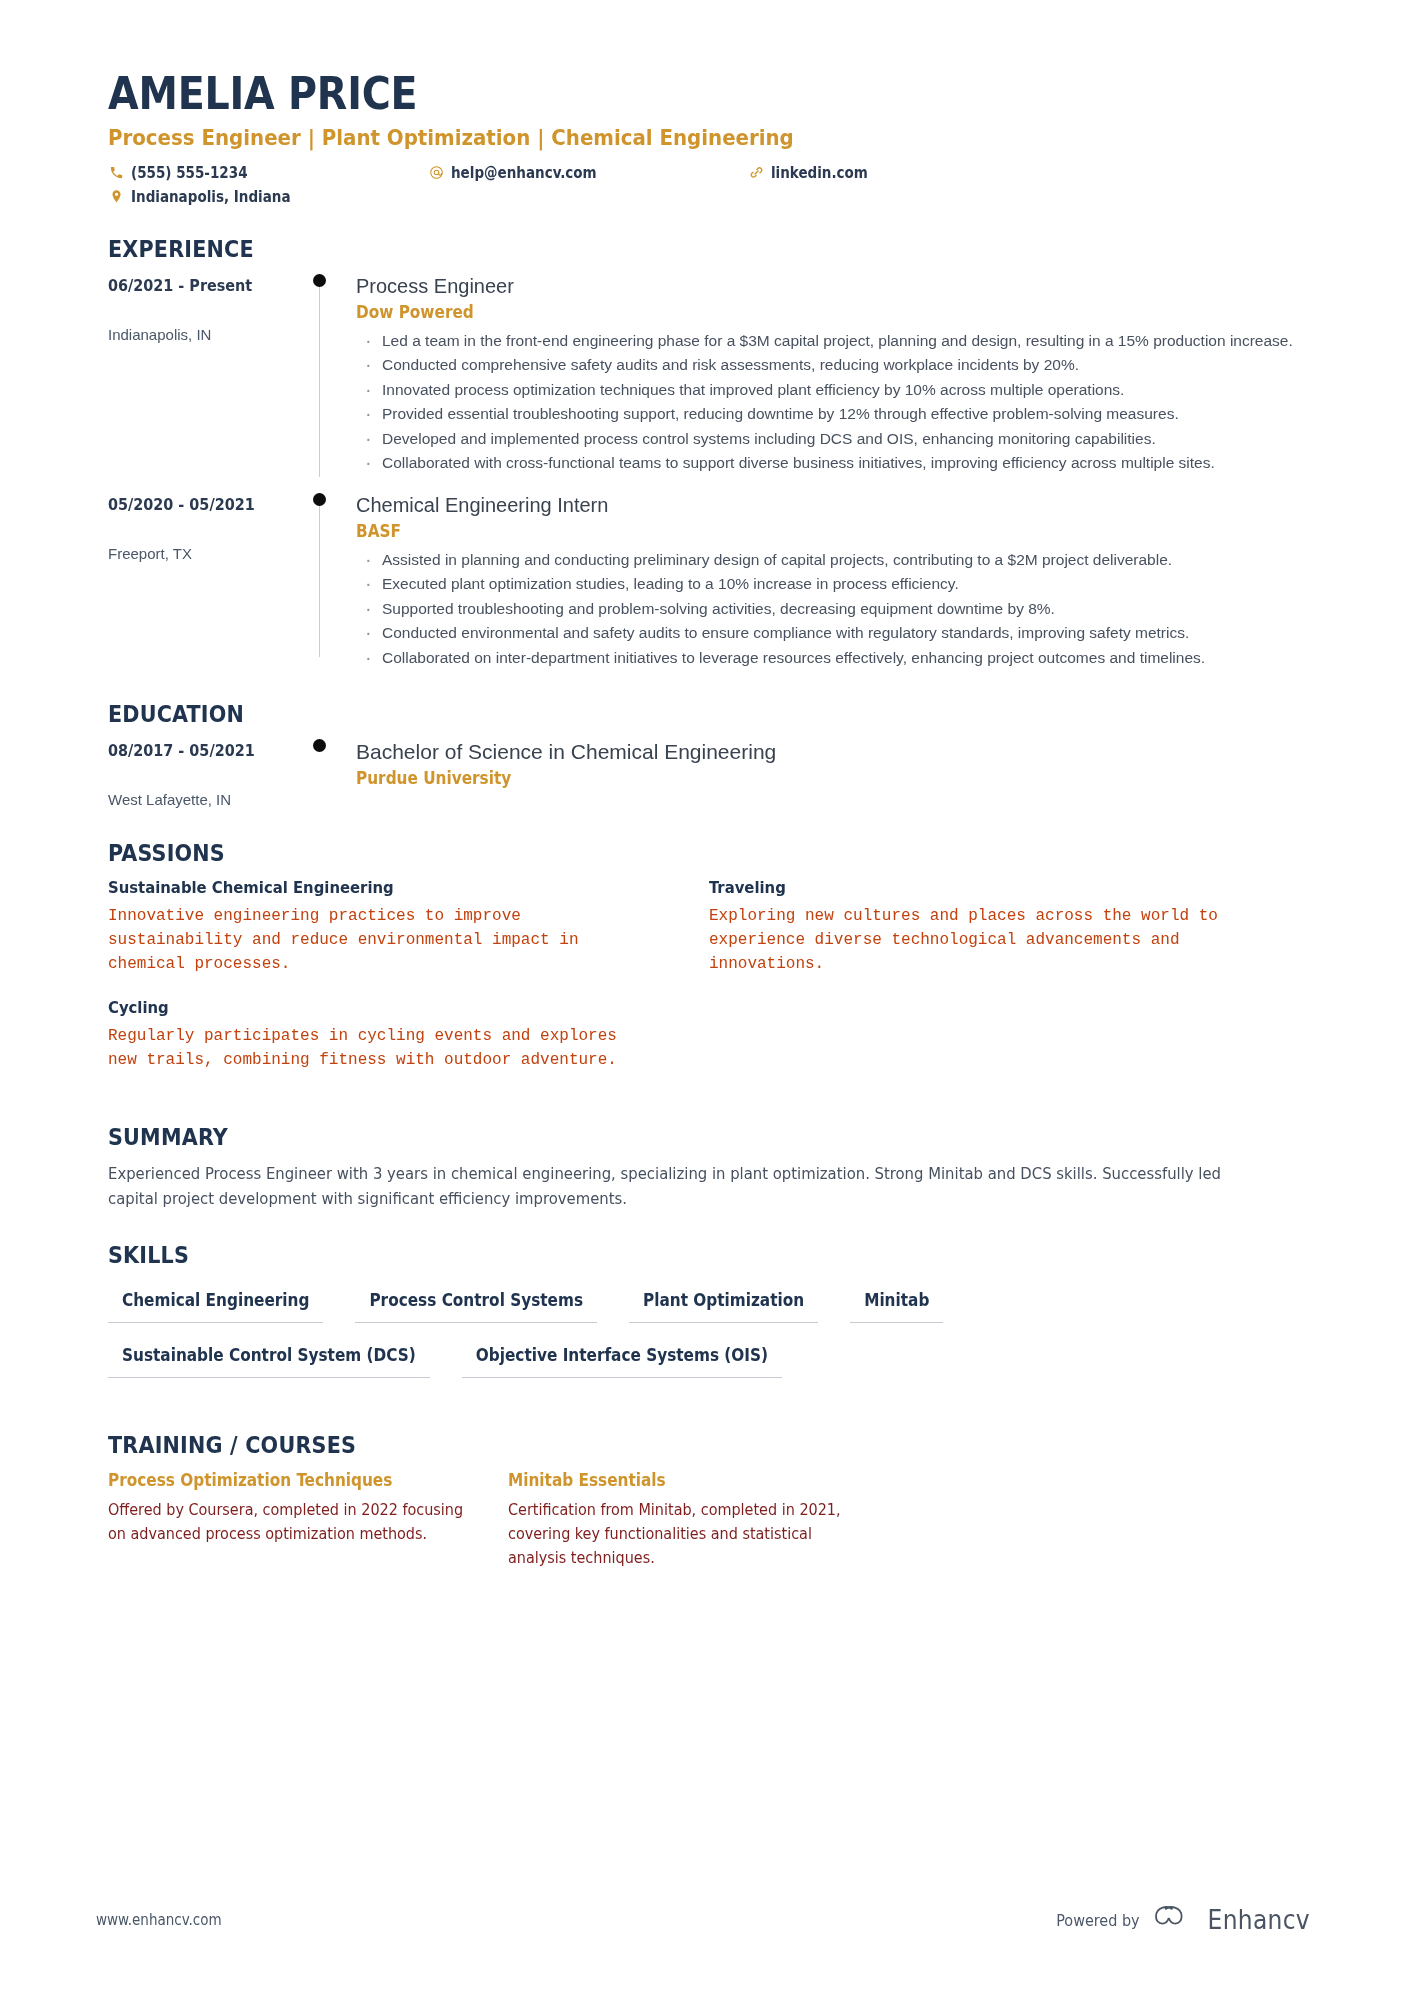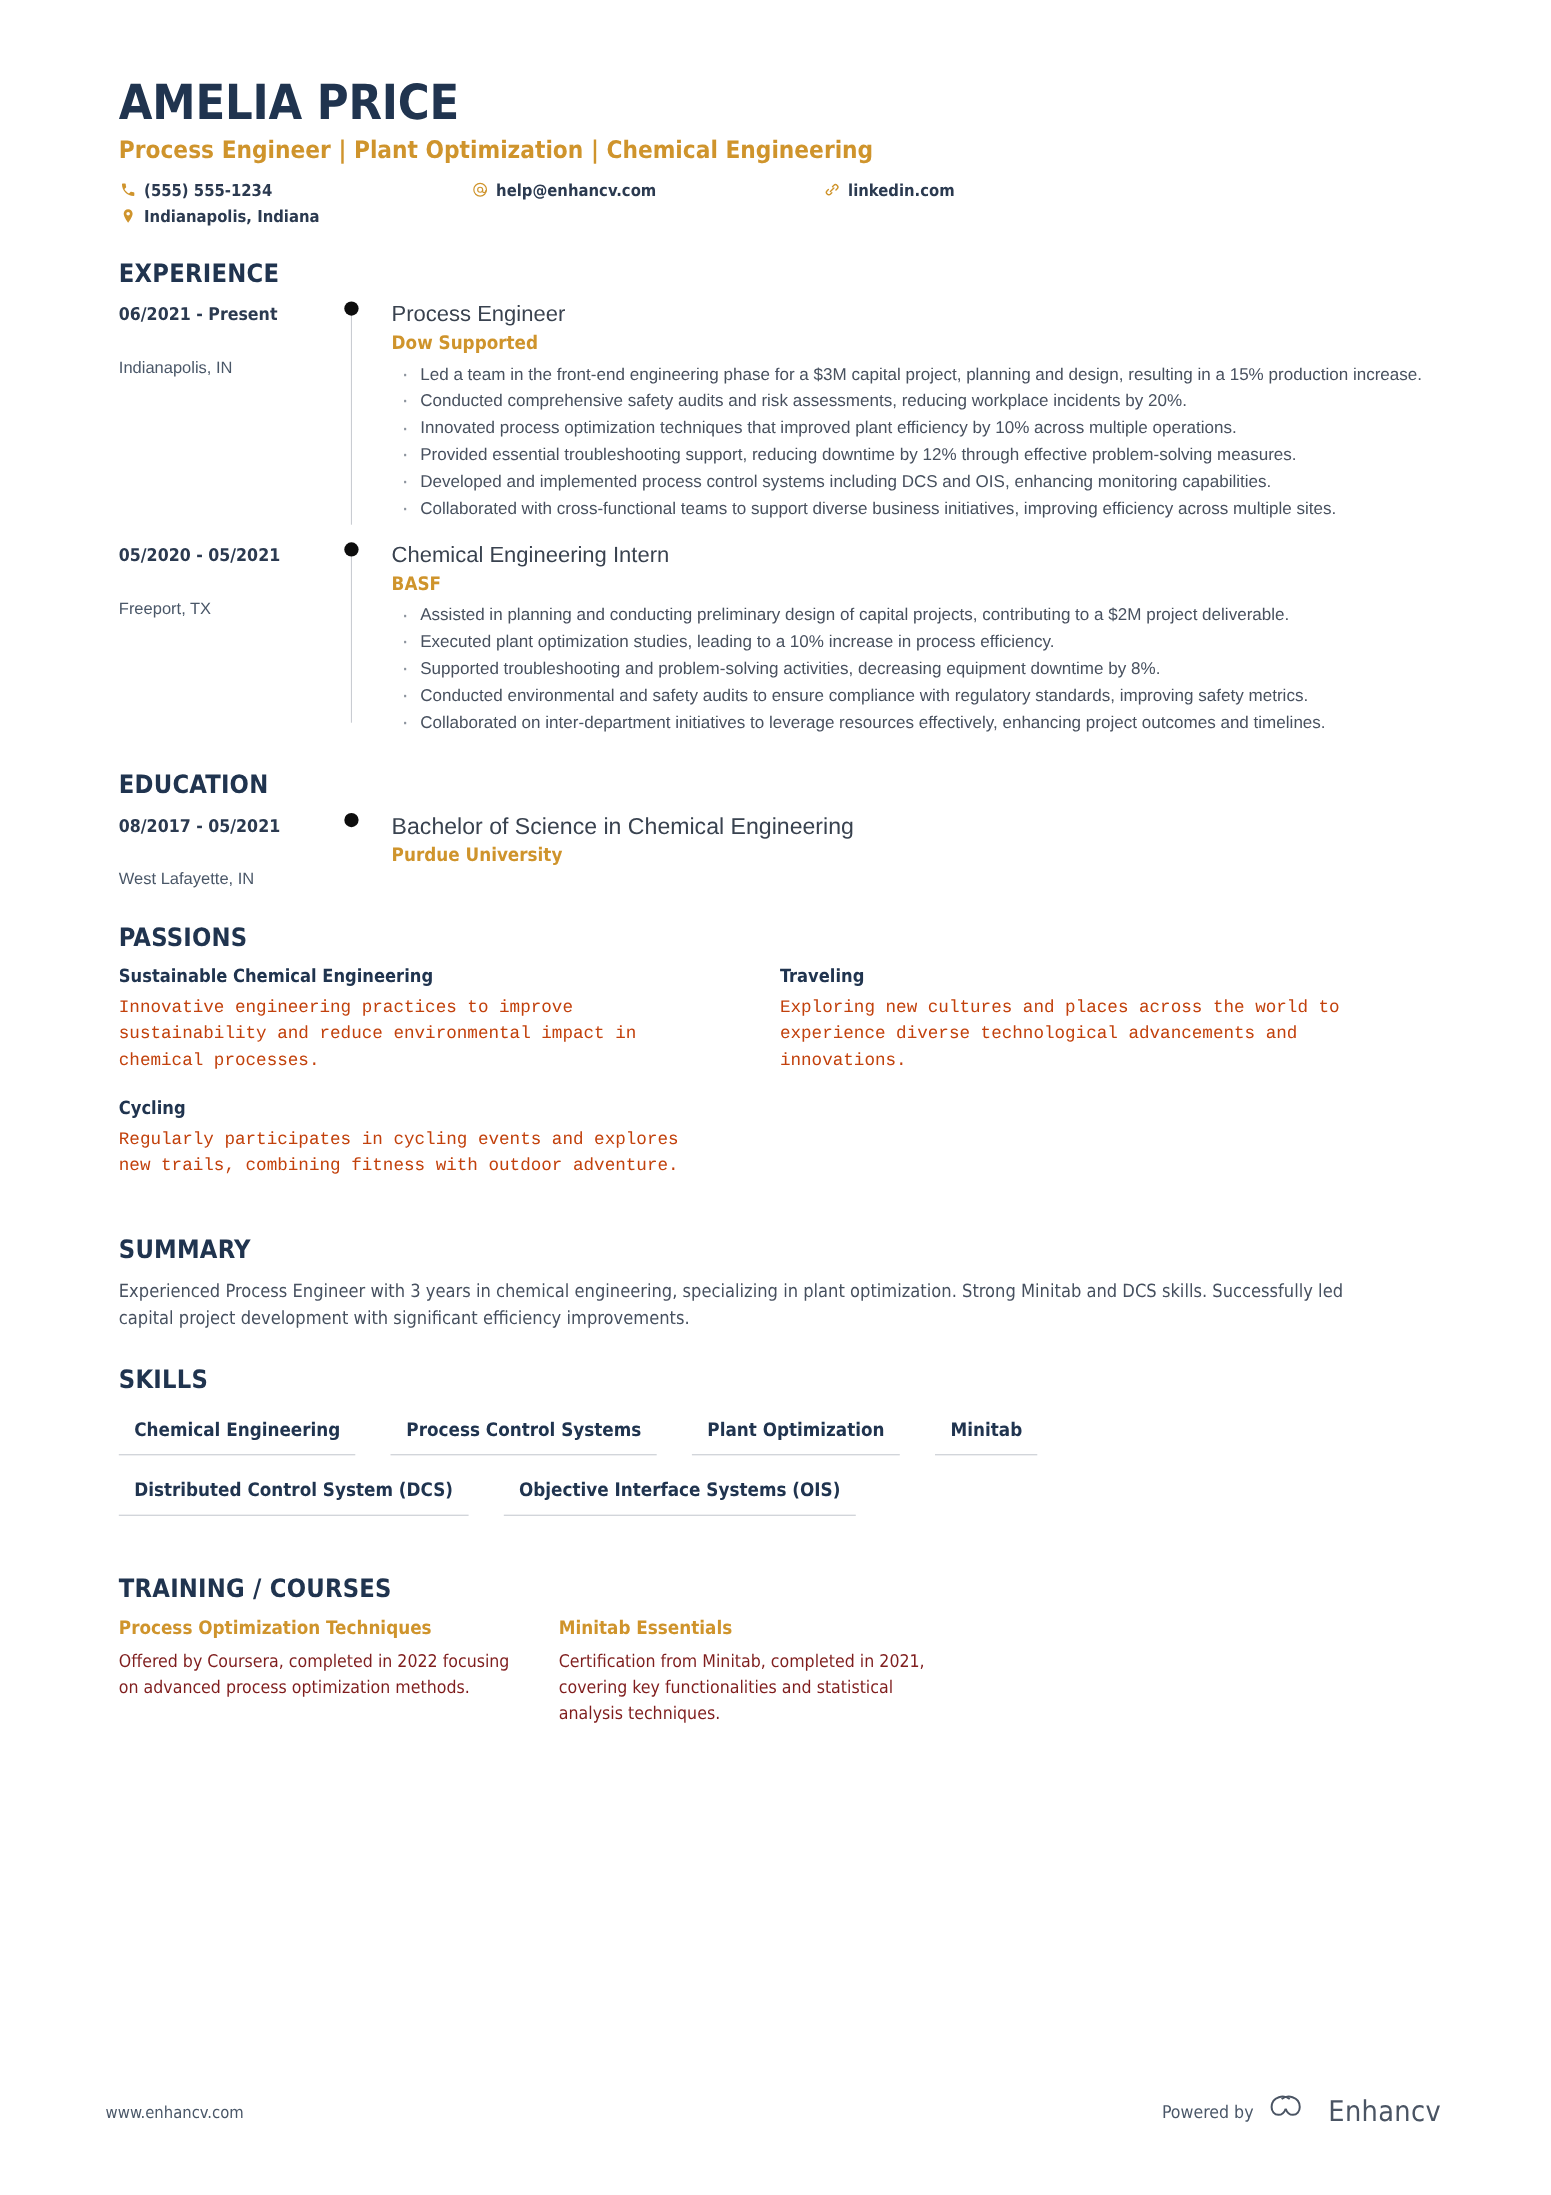--- a/index.html
+++ b/index.html
@@ -334,21 +334,21 @@
       <div class="entry-left">
         <div class="entry-date">06/2021 - Present</div>
         <div class="entry-place">Indianapolis, IN</div>
       </div>
       <div class="rail">
         <div class="rail-line"></div>
         <div class="rail-dot"></div>
       </div>
       <div class="entry-body">
         <div class="entry-title">Process Engineer</div>
-        <div class="entry-org">Dow Supported</div>
+        <div class="entry-org">Dow Powered</div>
         <ul class="bullets">
           <li>Led a team in the front-end engineering phase for a $3M capital project, planning and design, resulting in a 15% production increase.</li>
           <li>Conducted comprehensive safety audits and risk assessments, reducing workplace incidents by 20%.</li>
           <li>Innovated process optimization techniques that improved plant efficiency by 10% across multiple operations.</li>
           <li>Provided essential troubleshooting support, reducing downtime by 12% through effective problem-solving measures.</li>
           <li>Developed and implemented process control systems including DCS and OIS, enhancing monitoring capabilities.</li>
           <li>Collaborated with cross-functional teams to support diverse business initiatives, improving efficiency across multiple sites.</li>
         </ul>
       </div>
     </div>
@@ -417,21 +417,21 @@
   </div>
 
   <div class="section">
     <div class="section-title">SKILLS</div>
     <div class="skills-wrap">
       <div class="skill-tag">Chemical Engineering</div>
       <div class="skill-tag">Process Control Systems</div>
       <div class="skill-tag">Plant Optimization</div>
       <div class="skill-tag">Minitab</div>
       <div style="flex-basis:100%;height:0;"></div>
-      <div class="skill-tag">Distributed Control System (DCS)</div>
+      <div class="skill-tag">Sustainable Control System (DCS)</div>
       <div class="skill-tag">Objective Interface Systems (OIS)</div>
     </div>
   </div>
 
   <div class="section" style="margin-top:42px;">
     <div class="section-title">TRAINING / COURSES</div>
     <div style="display:flex;">
       <div class="train-col">
         <div class="train-title">Process Optimization Techniques</div>
         <div class="train-text">Offered by Coursera, completed in 2022 focusing on advanced process optimization methods.</div>

